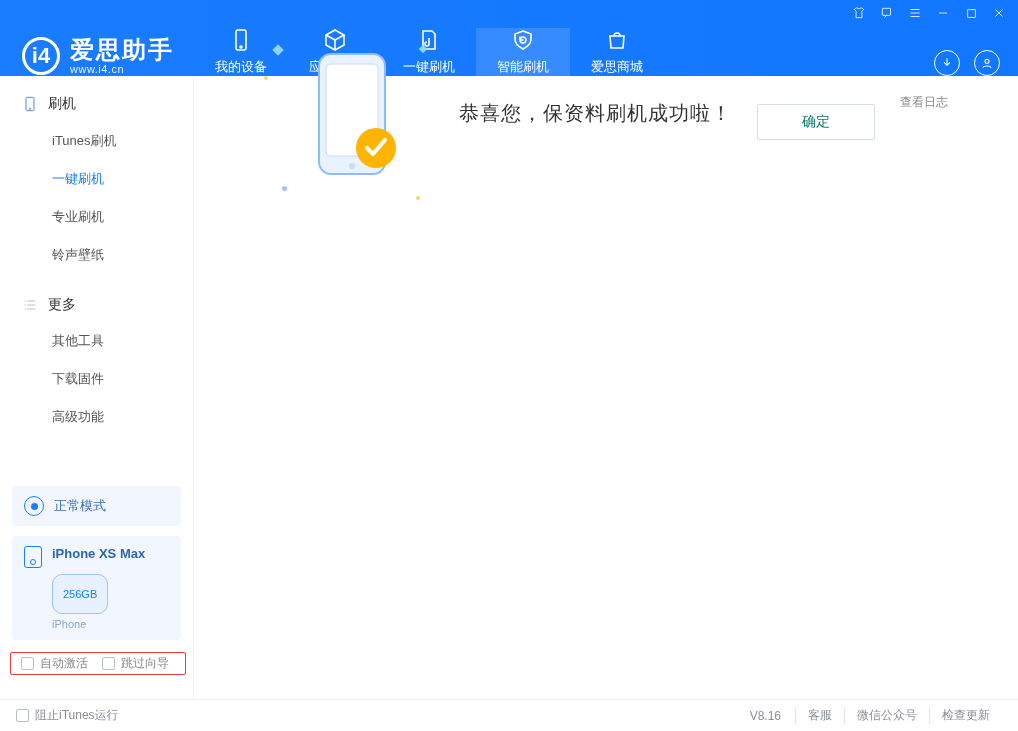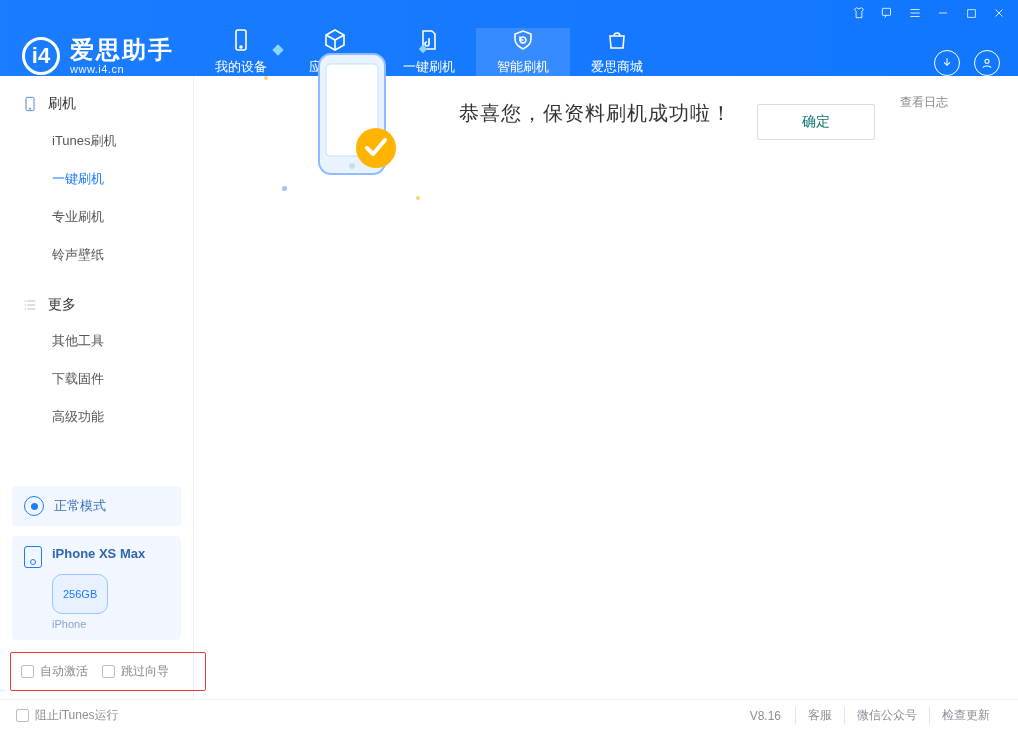--- a/index.html
+++ b/index.html
@@ -44,21 +44,21 @@
   .mode-box .ring .dot { width:7px; height:7px; background:#1a7cff; border-radius:50%; }
 
   .device-box { margin: 0 12px 8px; background: #f2f7ff; border-radius: 4px; padding: 10px 12px; color: #3a6fb7; font-size: 13px; cursor: pointer; }
   .device-box .row1 { display:flex; align-items:flex-start; gap:10px; }
   .device-box .devicon { width:18px; height:22px; border:1.6px solid #1a7cff; border-radius:3px; position:relative; }
   .device-box .devicon::after { content:""; position:absolute; bottom:2px; left:50%; transform:translateX(-50%); width:4px; height:4px; border:1px solid #1a7cff; border-radius:50%; }
   .device-name { font-weight:600; color:#2e66ad; }
   .device-cap { display:inline-block; margin: 6px 0 4px 28px; font-size: 11px; color:#1a7cff; border:1px solid #9cc4ff; border-radius: 10px; padding: 13px 10px; background:#e8f1ff; }
   .device-sub { margin-left:28px; font-size:11px; color:#8aa7cd; }
 
-  .check-row { margin: 4px 0 8px; padding: 10px 10px; border:1.5px solid #e63c3c; border-radius:2px; display:flex; gap:14px; align-items:center; position:relative; left:10px; width: 196px; }
+  .check-row { margin: 4px 0 24px; padding: 2px 10px; border:1.5px solid #e63c3c; border-radius:2px; display:flex; gap:14px; align-items:center; position:relative; left:10px; width: 176px; }
   .checkbox { display:flex; align-items:center; gap:6px; font-size: 12px; color:#888; cursor:pointer; }
   .checkbox .box { width:13px; height:13px; border:1px solid #b8bec6; border-radius:2px; }
 
   
   .main { flex:1; position:relative; display:flex; flex-direction:row; align-items:flex-start; justify-content:center;gap:25px; }
   .success-illus { margin-top:-40px; }
   .success-title { font-size: 20px; color:#333; margin-top: 24px; letter-spacing: 1px; }
   .ok-btn { margin-top: 28px; border:1px solid #d7dde4; background:#fff; padding: 8px 44px; font-size:14px; color:#0f766e; cursor:pointer; border-radius:2px; }
   .log-link { margin-top: 18px; font-size: 12px; color:#888; text-decoration:none; cursor:pointer; }
 

